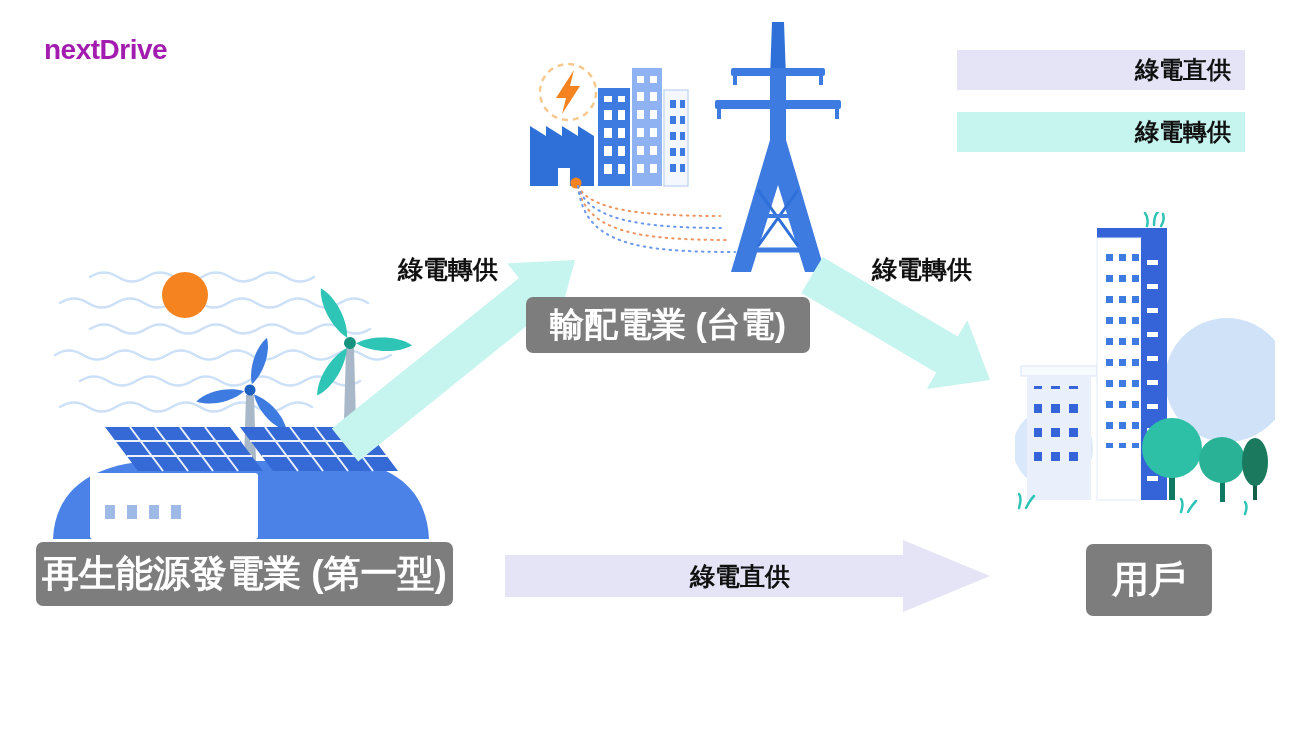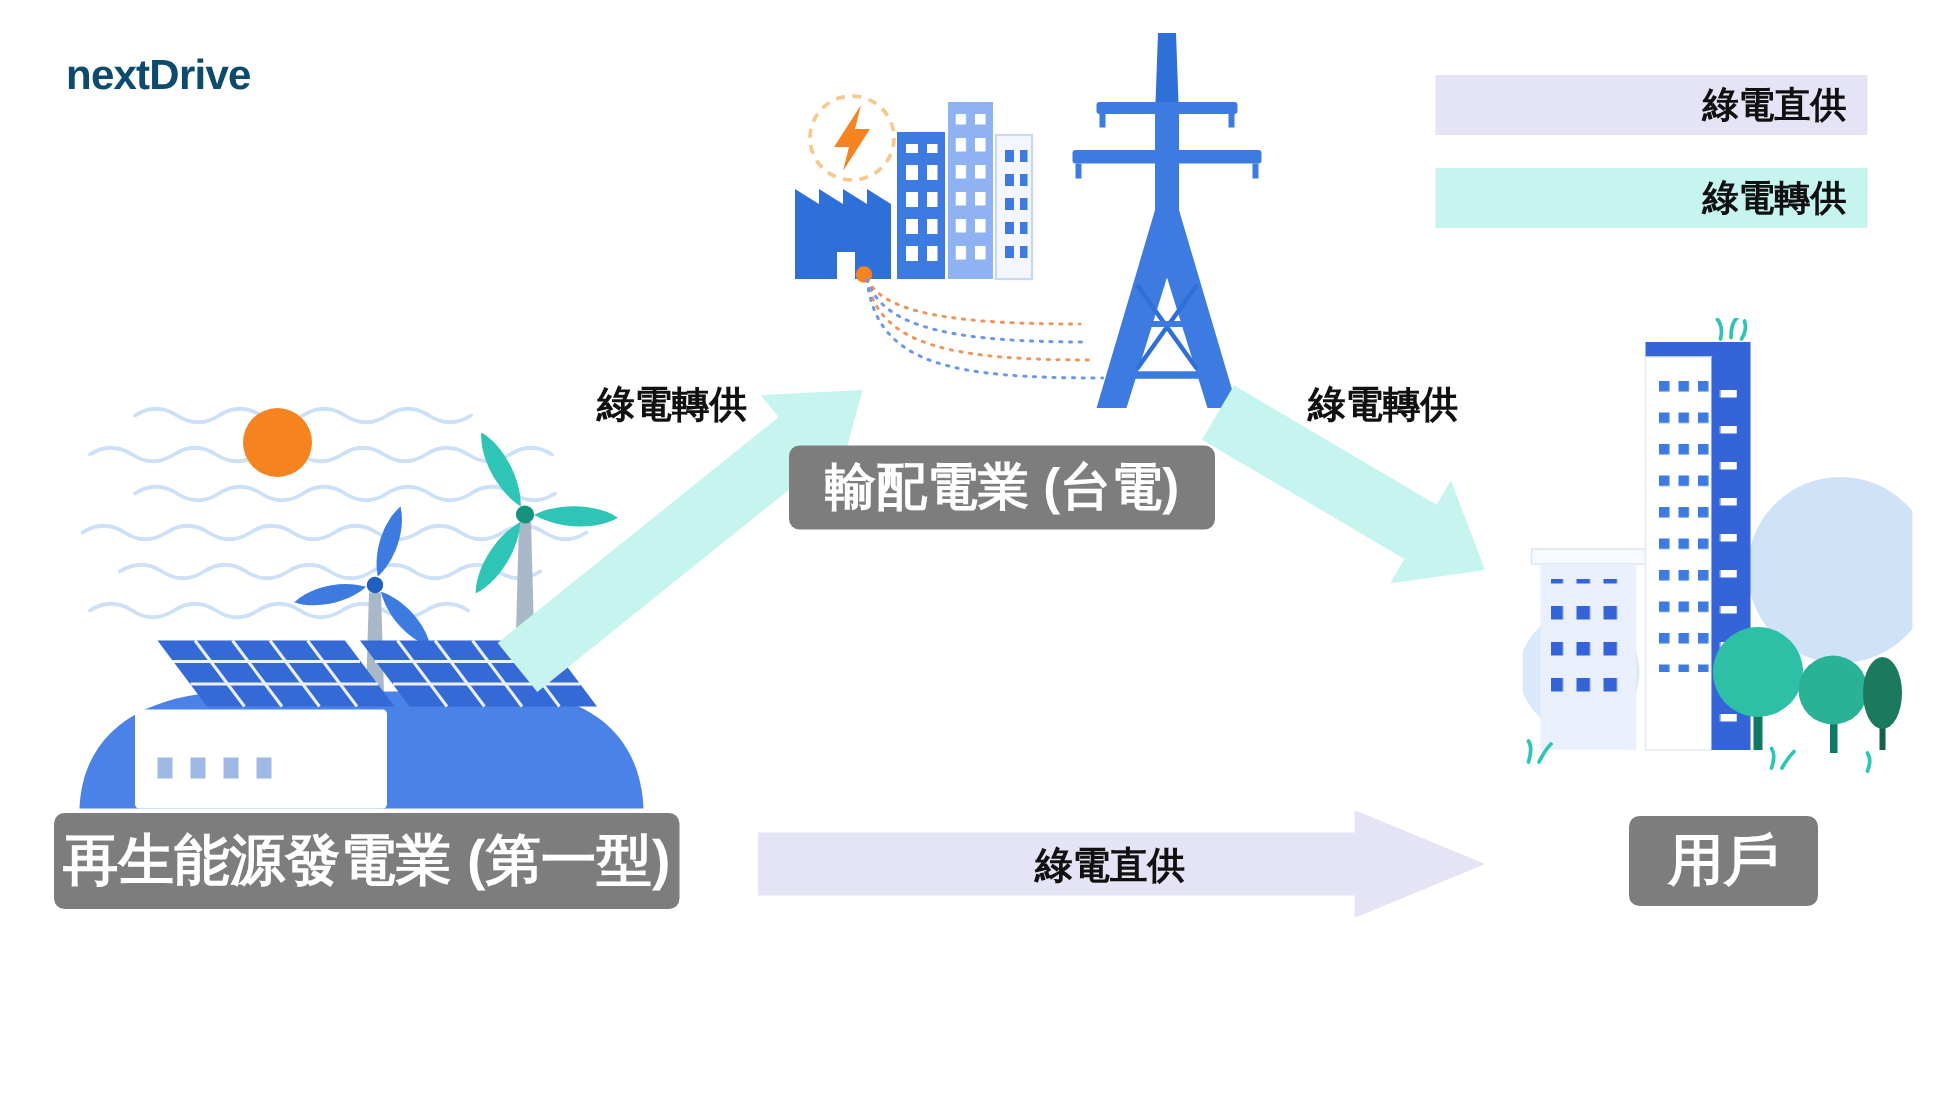--- a/index.html
+++ b/index.html
@@ -2,32 +2,32 @@
 <html><head>
 <meta charset="utf-8">
 <style>
   html,body{margin:0;padding:0;background:#fff;}
   #stage{
     position:relative;width:1300px;height:731px;background:#ffffff;overflow:hidden;
     font-family:"Liberation Sans","DejaVu Sans",sans-serif;
   }
   .abs{position:absolute;}
   
-  #logo{left:44px;top:34px;font-size:28px;font-weight:700;color:#0c4a6e;letter-spacing:-0.5px;}
+  #logo{left:44px;top:34px;font-size:28px;font-weight:700;color:#a21caf;letter-spacing:-0.5px;}
   
   .legend-row{width:288px;height:40px;display:flex;align-items:center;justify-content:flex-end;
     padding-right:14px;box-sizing:border-box;font-size:24px;font-weight:700;color:#111;}
   #legend-direct{left:957px;top:50px;background:#E4E4F6;}
   #legend-transfer{left:957px;top:112px;background:#C6F4EF;}
   
   .node-box{background:#7D7D7D;color:#ffffff;font-weight:700;border-radius:7px;
     display:flex;align-items:center;justify-content:center;box-sizing:border-box;z-index:5;}
   #node-utility{left:526px;top:297px;height:56px;padding:0 24px;font-size:34px;}
   #node-generator{left:36px;top:542px;height:64px;padding:0 6px;font-size:37px;}
-  #node-consumer{left:1086px;top:544px;height:60px;padding:0 26px;font-size:37px;}
+  #node-consumer{left:1086px;top:544px;height:72px;padding:0 26px;font-size:37px;}
   
   .flow-label{font-size:25px;font-weight:700;color:#111;text-align:center;z-index:6;}
   #label-wheel-upper{left:378px;top:253px;width:140px;}
   #label-wheel-lower{left:852px;top:253px;width:140px;}
   #label-direct{left:600px;top:560px;width:280px;}
   
   .arrow-svg{z-index:2;}
   .fill-cyan{fill:#C6F4EF;}
   .fill-lav{fill:#E4E4F6;}
   

